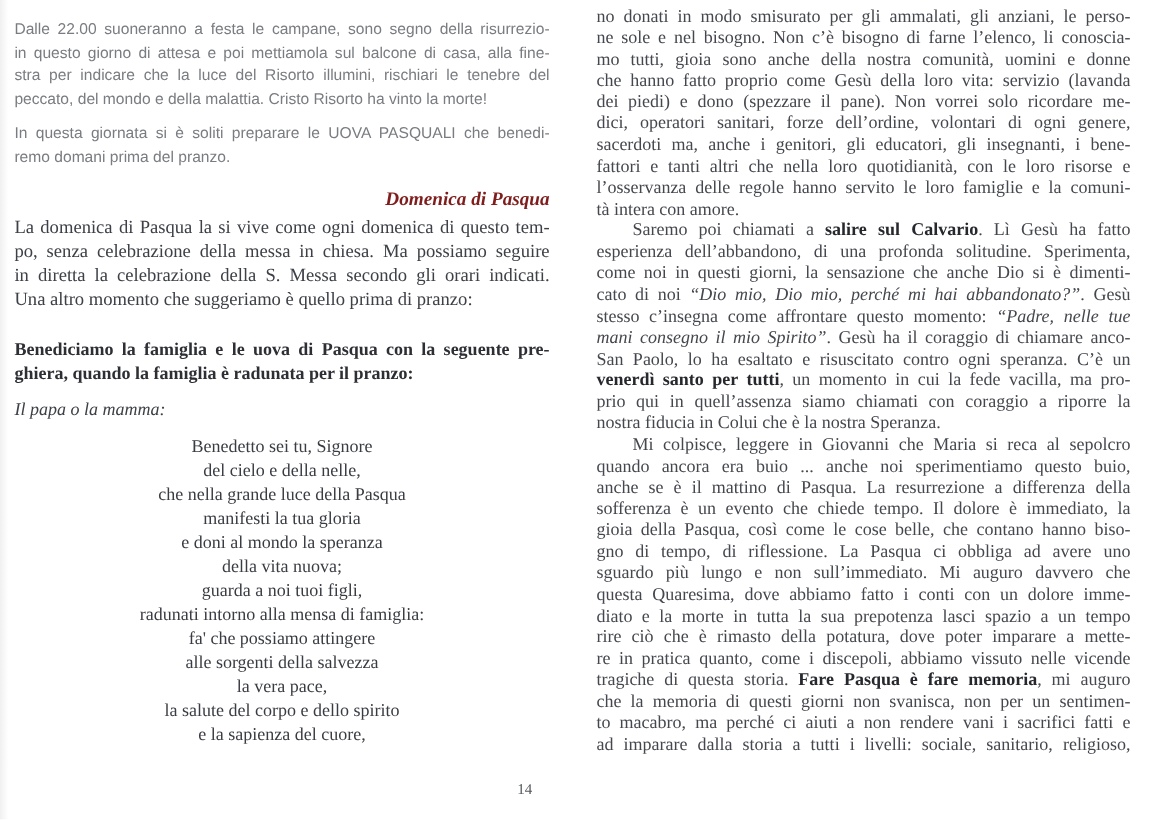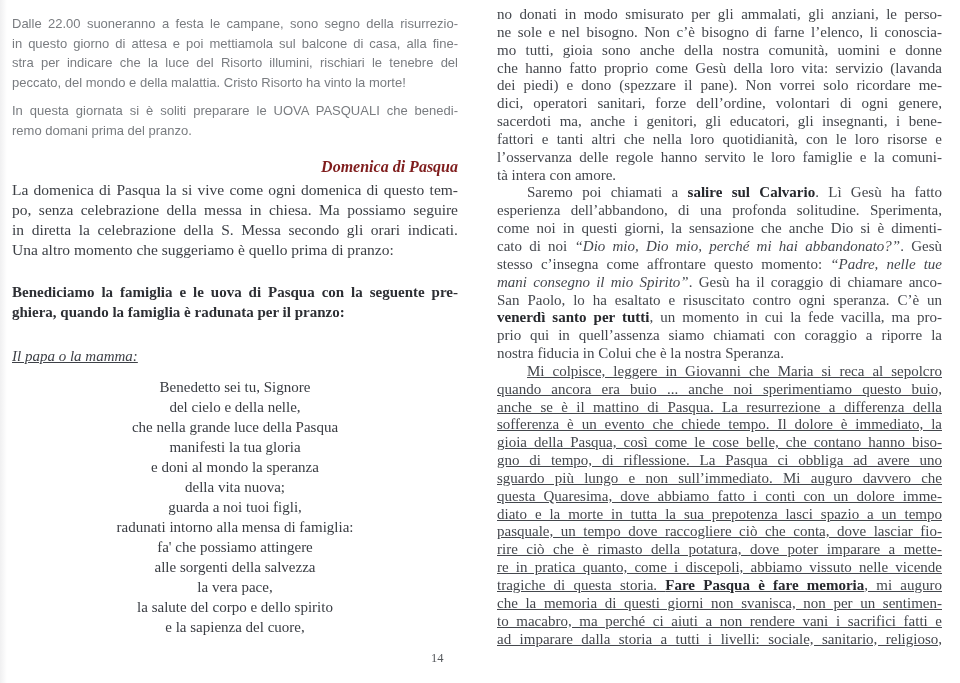--- a/index.html
+++ b/index.html
@@ -18,21 +18,21 @@
     position: absolute; left: 0; top: 0; width: 7px; height: 683px;
     background: linear-gradient(to right, #f0f0f1, #ffffff);
   }
   .col { position: absolute; top: 0; }
   .col-left  { left: 12px;  width: 446px; }
   .col-right { left: 497px; width: 445px; top: 6px; }
 
   .ln { min-height: 1em; }
   .just .ln { text-align: justify; text-align-last: justify; }
   .just .ln:last-child { text-align-last: left; }
-  .just-all .ln { text-align: justify; text-align-last: justify; text-decoration: underline; }
+  .just-all .ln { text-align: justify; text-align-last: justify; }
   .indent .ln:first-child { text-indent: 30px; }
 
   .sans {
     font-family: "Liberation Sans", sans-serif;
     color: #797c80;
     font-size: 13px;
     line-height: 19.7px;
   }
   .sans.p1 { margin-top: 14px; }
   .sans.p2 { margin-top: 8px; }
@@ -52,25 +52,24 @@
   }
 
   .blessing {
     margin-top: 22px;
     font-size: 15px; line-height: 20px;
     font-weight: bold; 
     color: #2d2f34;
   }
 
   .speaker {
-    margin-top: 24px;
+    margin-top: 10px;
     font-size: 15px; line-height: 20px;
     font-style: italic;
     color: #3d4046;
-    text-decoration: underline;
   }
 
   .prayer {
     margin-top: 11px;
     font-size: 15px; line-height: 20px;
     color: #393c42;
     text-align: center;
   }
   .prayer .ln { text-align: center; }
 
@@ -163,21 +162,20 @@
     <div class="rp just-all indent">
         <div class="ln">Mi colpisce, leggere in Giovanni che Maria si reca al sepolcro</div>
         <div class="ln">quando ancora era buio ... anche noi sperimentiamo questo buio,</div>
         <div class="ln">anche se è il mattino di Pasqua. La resurrezione a differenza della</div>
         <div class="ln">sofferenza è un evento che chiede tempo. Il dolore è immediato, la</div>
         <div class="ln">gioia della Pasqua, così come le cose belle, che contano hanno biso-</div>
         <div class="ln">gno di tempo, di riflessione. La Pasqua ci obbliga ad avere uno</div>
         <div class="ln">sguardo più lungo e non sull’immediato. Mi auguro davvero che</div>
         <div class="ln">questa Quaresima, dove abbiamo fatto i conti con un dolore imme-</div>
         <div class="ln">diato e la morte in tutta la sua prepotenza lasci spazio a un tempo</div>
-        <div class="ln">pasquale, un tempo dove raccogliere ciò che conta, dove lasciar fio-</div>
         <div class="ln">rire ciò che è rimasto della potatura, dove poter imparare a mette-</div>
         <div class="ln">re in pratica quanto, come i discepoli, abbiamo vissuto nelle vicende</div>
         <div class="ln">tragiche di questa storia. <strong>Fare Pasqua è fare memoria</strong>, mi auguro</div>
         <div class="ln">che la memoria di questi giorni non svanisca, non per un sentimen-</div>
         <div class="ln">to macabro, ma perché ci aiuti a non rendere vani i sacrifici fatti e</div>
         <div class="ln">ad imparare dalla storia a tutti i livelli: sociale, sanitario, religioso,</div>
       </div>
   </div>
 
   <div class="pagenum">14</div>

